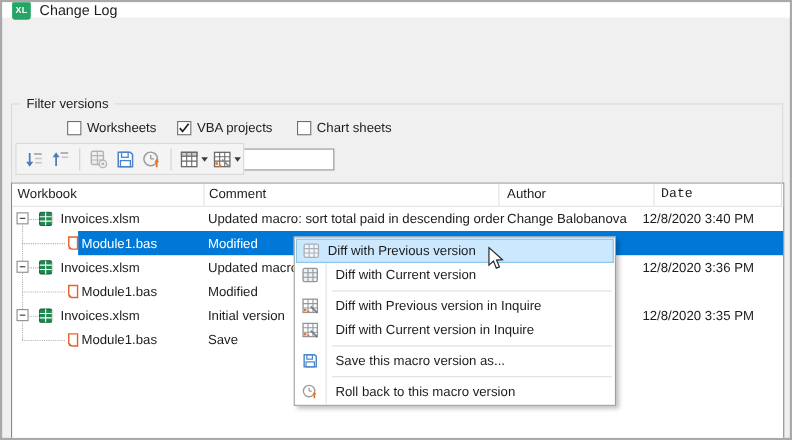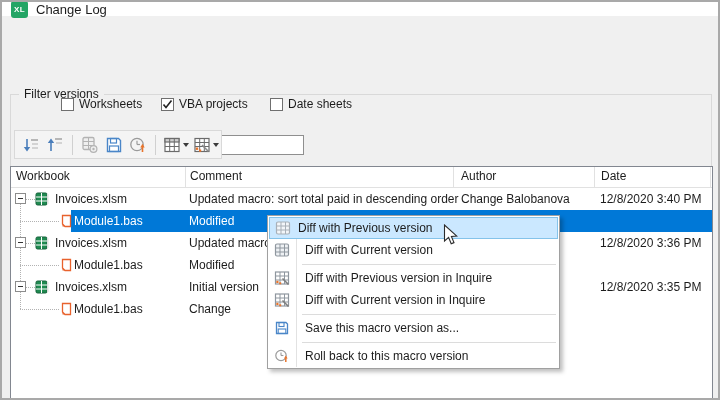--- a/index.html
+++ b/index.html
@@ -4,55 +4,55 @@
 <style>
   html,body{margin:0;padding:0;background:#e8e8e8;font-family:"Liberation Sans",sans-serif;}
   .window{position:relative;width:720px;height:400px;background:#f0f0f0;border:2px solid #a9a9a9;box-sizing:border-box;overflow:hidden;}
   
   .titlebar{position:absolute;left:0;top:0;width:716px;height:14px;background:#ffffff;display:flex;align-items:center;}
   .app-icon{width:17px;height:17px;margin-left:9px;background:#24a565;border-radius:3px;color:#fff;font-size:8px;font-weight:bold;display:flex;align-items:center;justify-content:center;letter-spacing:.3px;}
   .title{margin-left:8px;font-size:13px;color:#1c1c1c;}
   
   .filter-group{position:absolute;left:8px;top:44px;width:702px;height:89px;border:1px solid #d9d9d9;box-sizing:border-box;margin-top:48px;}
   .group-label{position:absolute;left:8px;top:-8px;background:#f0f0f0;padding:0 5px;font-size:12px;color:#1c1c1c;}
-  .cb{position:absolute;top:2px;display:flex;align-items:center;cursor:default;padding-left:40px;}
+  .cb{position:absolute;top:14px;display:flex;align-items:center;cursor:default;padding-left:40px;}
   .cb .box{width:13px;height:13px;background:#fff;border:1px solid #6f6f6f;box-sizing:border-box;display:flex;align-items:center;justify-content:center;}
   .cb .lab{margin-left:5px;font-size:12px;color:#1c1c1c;}
   .search{position:absolute;left:10px;top:40px;width:283px;height:20px;border:1px solid #8f8f8f;box-sizing:border-box;font-family:Liberation Serif, serif;font-size:12px;padding:0 4px;background:#fff;color:#1c1c1c;}
   .search::placeholder{color:#a3a3a3;}
   
   .toolbar{position:absolute;left:12px;top:128px;width:208px;height:29px;background:#f4f4f4;border:1px solid #d9d9d9;box-sizing:border-box;display:flex;align-items:center;padding-left:4px;}
   .tbtn{width:22px;height:22px;display:flex;align-items:center;justify-content:center;margin:0 1px;}
   .tsep{width:1px;height:20px;background:#d0d0d0;margin:0 5px;}
   .caret{width:0;height:0;border-left:3.5px solid transparent;border-right:3.5px solid transparent;border-top:4px solid #3b3b3b;margin-left:2px;}
   .tbtn-drop{display:flex;align-items:center;margin:0 2px;height:22px;}
   
   .grid{position:absolute;left:8px;top:164px;width:703px;height:272px;background:#fff;border:1px solid #828790;box-sizing:border-box;}
   .ghead{display:flex;height:20px;border-bottom:1px solid #e1e1e1;background:#fff;}
   .gh{font-size:12px;color:#1c1c1c;line-height:19px;padding-left:5px;border-right:1px solid #e1e1e1;box-sizing:border-box;}
-  .gh.c1{width:175px;}.gh.c2{width:268px;padding-left:4px;}.gh.c3{width:141px;padding-left:7px;}.gh.c4{width:116px;padding-left:6px;}
+  .gh.c1{width:175px;}.gh.c2{width:268px;padding-left:4px;}.gh.c3{width:141px;padding-left:7px;}.gh.c4{width:116px;padding-left:6px;font-family:Liberation Mono, monospace;}
   .gbody{position:relative;height:211px;overflow:hidden;}
   .tree-vline{position:absolute;left:9px;top:16px;height:105px;width:0;border-left:1px dotted #b2b2b2;}
   .row{position:absolute;left:0;width:701px;height:22px;font-size:12px;color:#1c1c1c;}
   .row .sel-bg{display:none;}
   .row.selected .sel-bg{display:block;position:absolute;left:60px;right:0;top:0;bottom:0;background:#0078d7;}
   .row.selected .lbl-name,.row.selected .cell-comment{color:#fff;}
   .stub-p{position:absolute;left:15px;width:9px;top:11px;border-top:1px dotted #b2b2b2;}
   .stub-c{position:absolute;left:9px;width:39px;top:11px;border-top:1px dotted #b2b2b2;}
   .expand-box{position:absolute;left:4px;top:5px;width:11px;height:11px;background:#fff;border:1px solid #8c8c8c;box-sizing:border-box;}
   .expand-box .minus{position:absolute;left:2px;right:2px;top:4px;border-top:1px solid #333;}
   .node-icon{position:absolute;top:4px;}
   .node-icon.p{left:24px;}
   .node-icon.c{left:48px;}
   .lbl-name{position:absolute;line-height:22px;z-index:2;}
   .lbl-name.p{left:44px;}
   .lbl-name.c{left:63px;}
   .cell-comment{position:absolute;left:178px;line-height:22px;z-index:2;white-space:nowrap;}
   .cell-author{position:absolute;left:450px;line-height:22px;z-index:2;white-space:nowrap;}
-  .cell-date{position:absolute;left:589px;line-height:22px;z-index:2;white-space:nowrap;}
+  .cell-date{position:absolute;left:573px;line-height:22px;z-index:2;white-space:nowrap;}
   
   .menu{position:absolute;left:265px;top:213px;width:293px;background:#fff;border:1px solid #a0a0a0;box-sizing:border-box;padding:1px 0;box-shadow:3px 3px 4px rgba(0,0,0,.25);z-index:10;}
   .menu .gutter{position:absolute;left:28px;top:1px;bottom:1px;width:0;border-left:1px solid #e2e2e2;}
   .menu-item{position:relative;height:22px;line-height:22px;font-size:12px;color:#1c1c1c;padding-left:37px;box-sizing:border-box;}
   .menu-item.hl{background:#cbe8ff;border:1px solid #84c3ea;margin:0 1px;line-height:20px;padding-left:28px;}
   .mi-icon{position:absolute;left:6px;top:3px;width:16px;height:16px;}
   .menu-item.hl .mi-icon{left:5px;top:2px;}
   .menu-sep{height:0;border-top:1px solid #dcdcdc;margin:3px 3px 2px 34px;}
   .cursor{position:absolute;left:441px;top:222px;z-index:20;}
 </style>
@@ -76,21 +76,21 @@
     <div class="cb" style="left:110px">
       <span class="box">
         <svg width="11" height="11" viewBox="0 0 11 11">
             <polyline points="1.5,5.5 4,8.5 9.5,1.5" fill="none" stroke="#222" stroke-width="1.6"></polyline>
           </svg>
       </span>
       <span class="lab">VBA projects</span>
     </div>
     <div class="cb" style="left:219px">
       <span class="box"></span>
-      <span class="lab">Date sheets</span>
+      <span class="lab">Chart sheets</span>
     </div>
 
     <input class="search" type="text" placeholder="Search..." style="">
   </div>
 
   <div class="toolbar">
     <div class="tbtn">
       <svg width="20" height="20" viewBox="0 0 20 20">
         <line x1="6" y1="4" x2="6" y2="14" stroke="#4a7ebb" stroke-width="1.6"></line>
         <polygon points="2.8,12 9.2,12 6,16.5" fill="#4a7ebb"></polygon>
@@ -254,21 +254,21 @@
       </div>
 
       <div class="row" style="top:110px">
 
         <span class="stub-c"></span>
         <svg class="node-icon c" width="13" height="14" viewBox="0 0 13 14">
           <path d="M3.5 1.5 h8 v11 h-5.5 l-2.5 -2.5 z" fill="#fff" stroke="#e8622d" stroke-width="1.3"></path>
           <path d="M3.5 10 l2.5 2.5 h-2.5 z" fill="#e8622d"></path>
         </svg>
         <span class="lbl-name c">Module1.bas</span>
-        <span class="cell-comment">Change</span>
+        <span class="cell-comment">Save</span>
         <span class="cell-author"></span>
         <span class="cell-date"></span>
       </div>
     </div>
   </div>
 
   <div class="menu">
     <span class="gutter"></span>
 
     <div class="menu-item hl">

